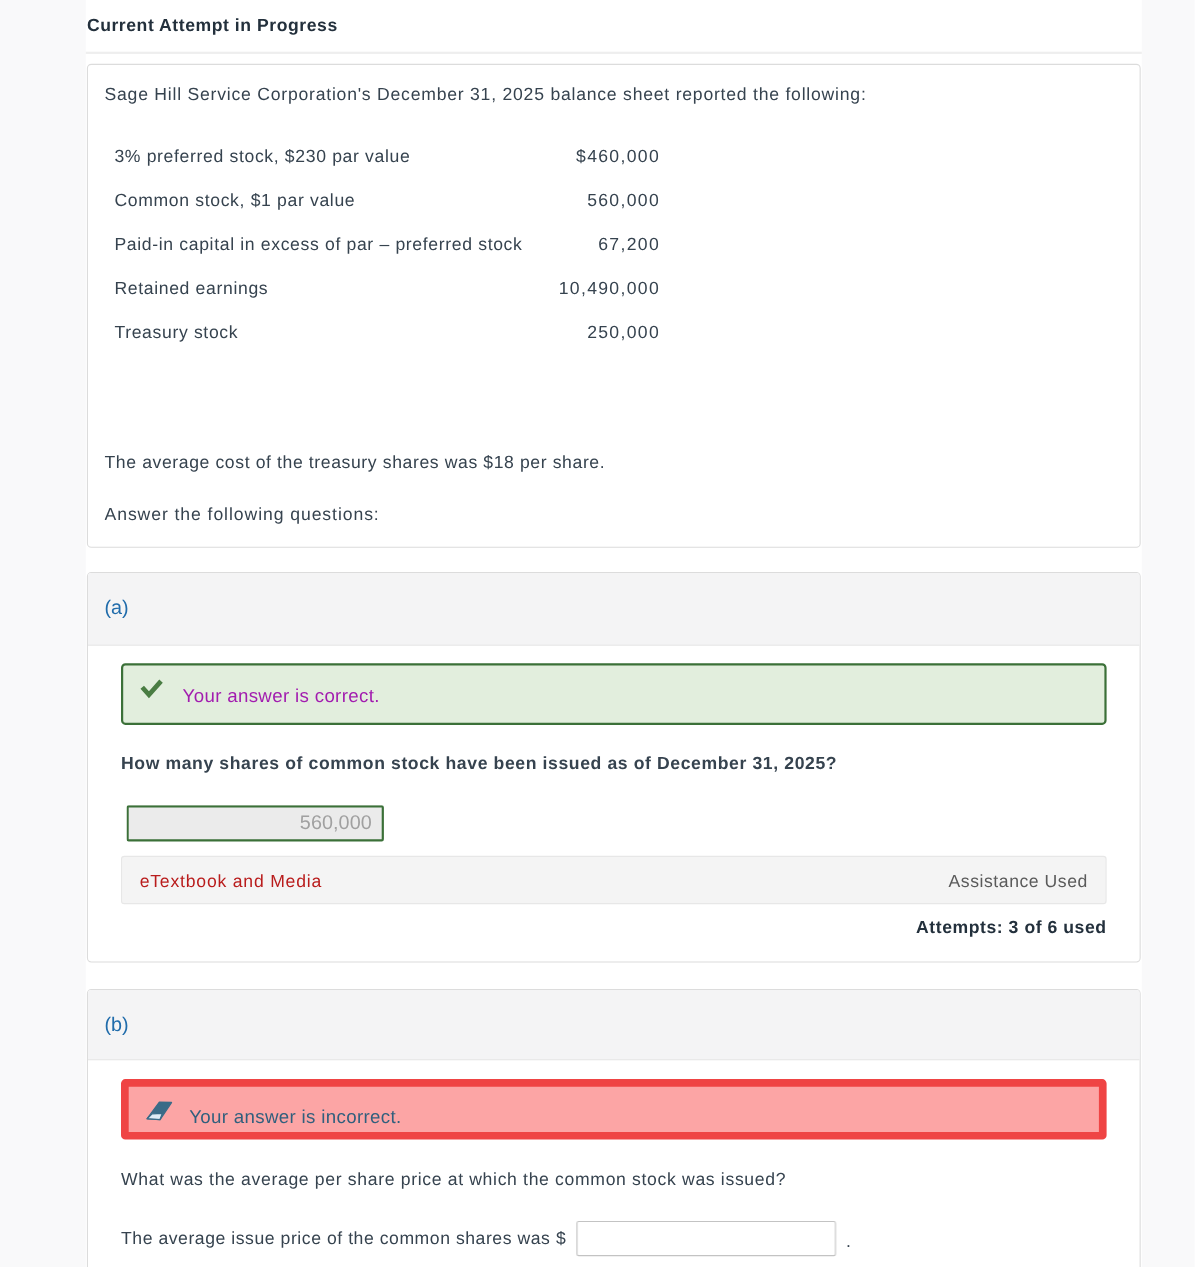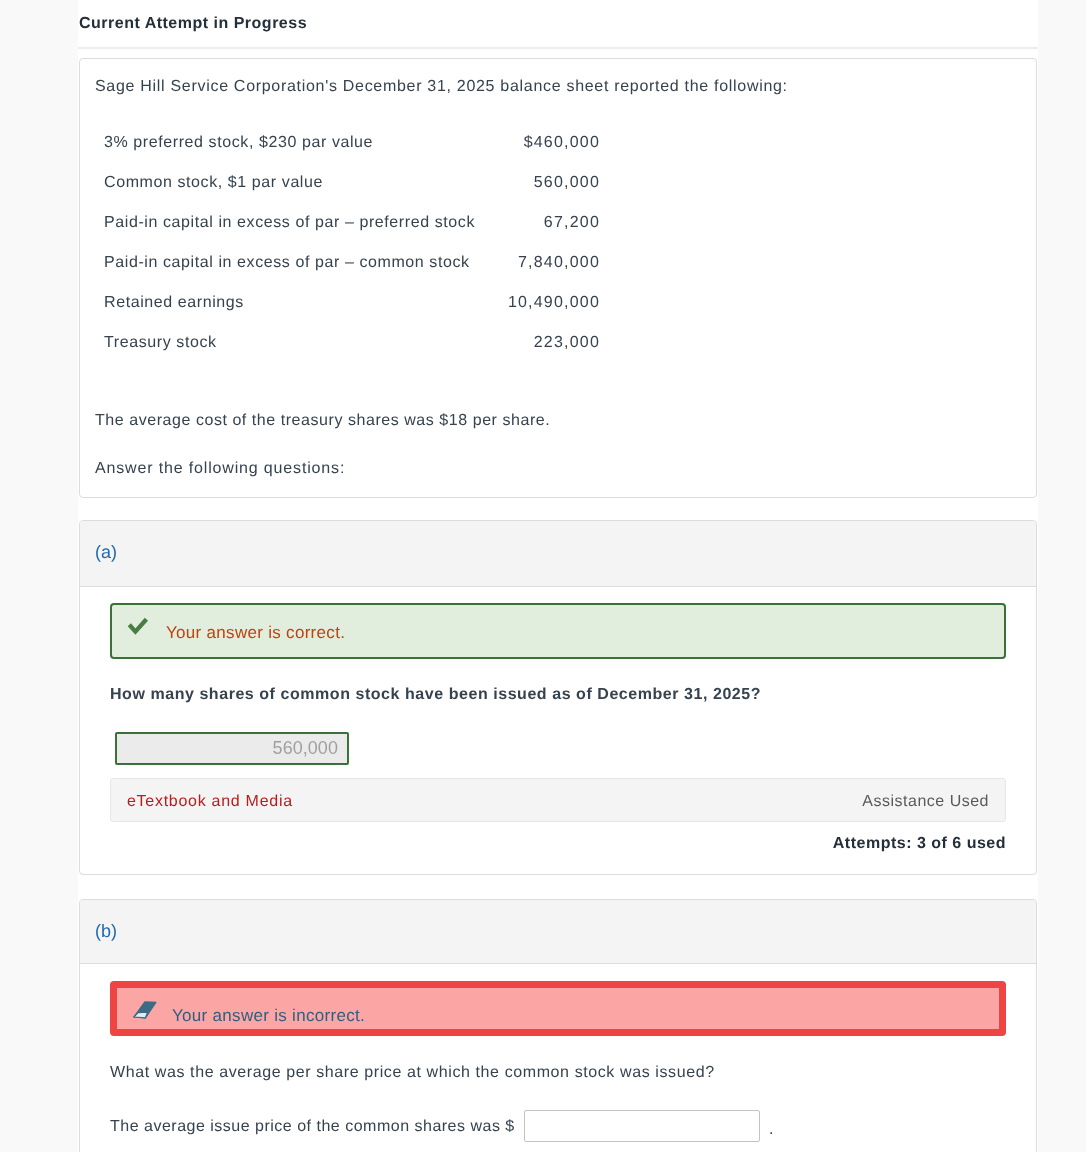--- a/index.html
+++ b/index.html
@@ -43,21 +43,21 @@
   
   .part-head { position:absolute; left:0; top:0; right:0; height:65px;
     background:#f4f4f5; border-bottom:1px solid #dcdcdc; border-radius:3px 3px 0 0; }
   .part-label { position:absolute; left:15px; top:21px;
     font-size:18px; letter-spacing:0px; color:#206cab; line-height:20px; }
 
   .alert { position:absolute; box-sizing:border-box; border-radius:4px; }
   .alert.correct { background:#e2eedd; border:2px solid #3b7038; }
   .alert.incorrect { background:#fca5a5; border:7px solid #ef4444; }
   .alert-text { position:absolute; font-size:16px; letter-spacing:0.6px; line-height:20px; white-space:nowrap; }
-  .alert-text.correct { color:#c2410c;text-align:center; }
+  .alert-text.correct { color:#a21caf;text-align:center; }
   .alert-text.incorrect { color:#305f7d; }
 
   .ansbox {
     position:absolute; box-sizing:border-box;
     background:#ebebeb; border:2px solid #3b7038; border-radius:2px;
     font-size:18px; letter-spacing:0.05px; color:#a0a0a0;
     text-align:right; line-height:30px; padding-right:9px;
     white-space:nowrap; overflow:hidden;
   }
   .ansbox.empty { background:#fff; border:1.6px solid #c3c3c3; }
@@ -88,30 +88,26 @@
         </tr>
         <tr>
           <td class="lbl">Common stock, $1 par value</td>
           <td class="val">560,000</td>
         </tr>
         <tr>
           <td class="lbl">Paid-in capital in excess of par – preferred stock</td>
           <td class="val">67,200</td>
         </tr>
         <tr>
-          <td class="lbl">Paid-in capital in excess of par – common stock</td>
-          <td class="val">7,840,000</td>
-        </tr>
-        <tr>
           <td class="lbl">Retained earnings</td>
           <td class="val">10,490,000</td>
         </tr>
         <tr>
           <td class="lbl">Treasury stock</td>
-          <td class="val">223,000</td>
+          <td class="val">250,000</td>
         </tr>
       </tbody>
     </table>
 <div class="txt" id="stmt-note">The average cost of the treasury shares was $18 per share.</div>
 <div class="txt" id="stmt-prompt">Answer the following questions:</div>
 
 <div class="card" id="card-a" style="top:520px; height:355px;">
   <div class="part-head">
     <div class="part-label">(a)</div>
   </div>

